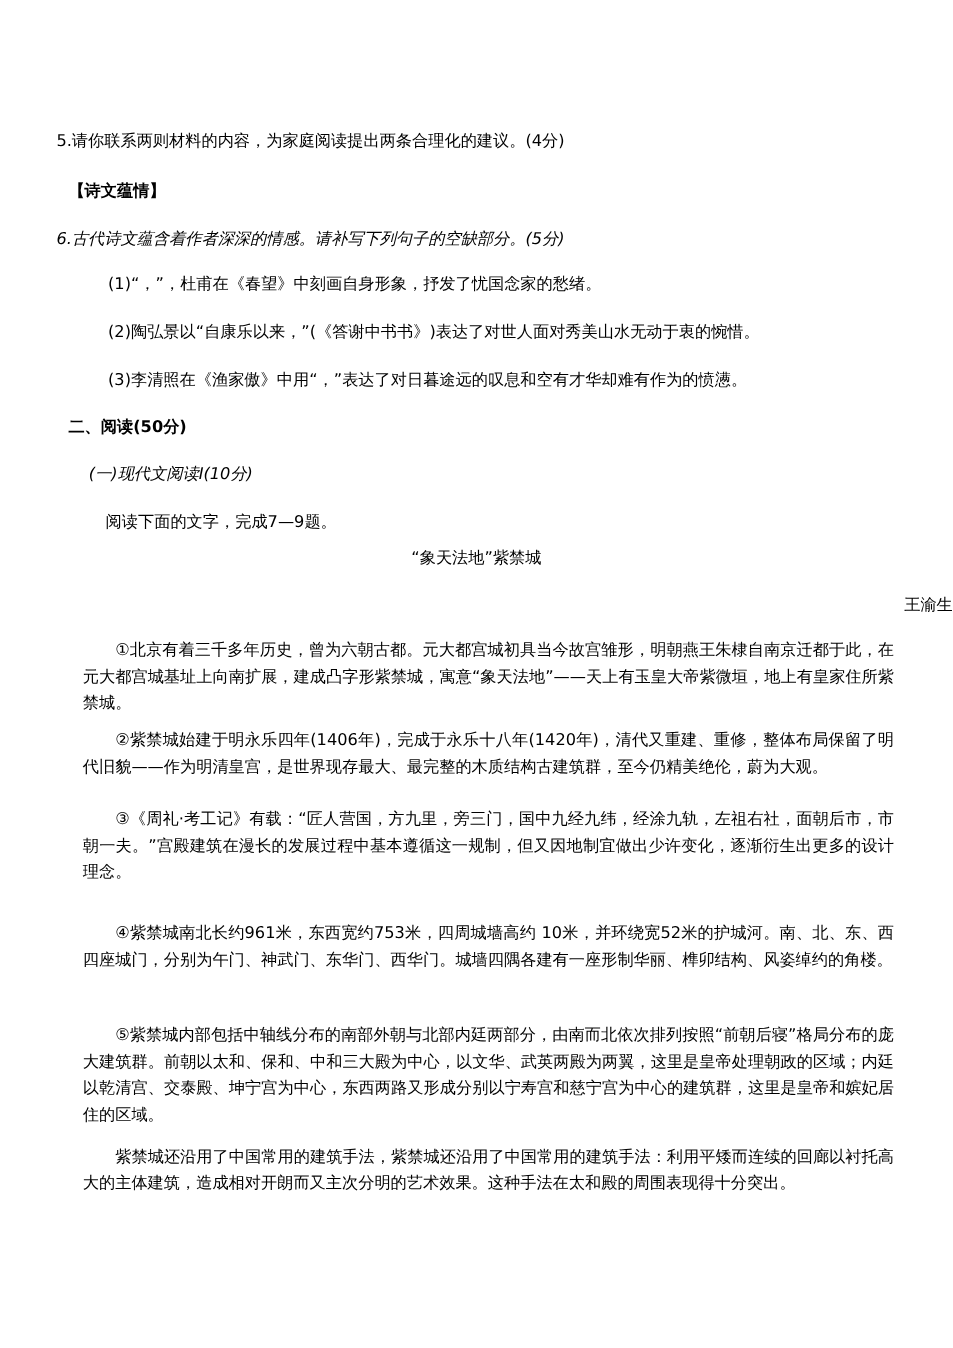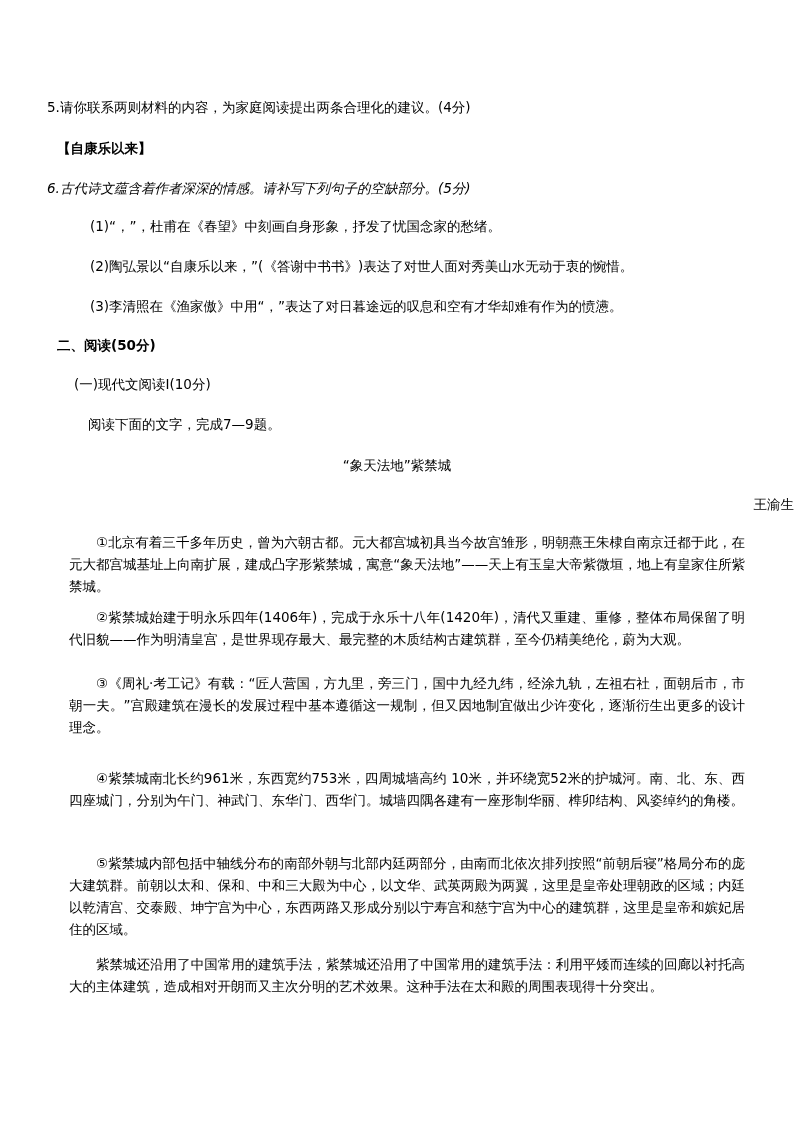--- a/index.html
+++ b/index.html
@@ -9,20 +9,21 @@
       position: relative;
       overflow: hidden;
       font-family: "DejaVu Sans", "Liberation Sans", sans-serif;
       color: #000000;
       font-size: 13.5px;
     }
     .line {
       position: absolute;
       white-space: nowrap;
       line-height: 18px;
+      margin-top: 11px;
     }
     .bold { font-weight: bold; }
     .center {
       position: absolute;
       left: 0;
       width: 794px;
       text-align: center;
       line-height: 18px;
     }
     .para {
@@ -35,31 +36,31 @@
       word-break: break-all;
     }
   </style>
 </head>
 <body>
 
 <div>
 
   <div class="line" style="left:47px; top:98px;">5.请你联系两则材料的内容，为家庭阅读提出两条合理化的建议。(4分)</div>
 
-  <div class="line bold" style="left:57px; top:139px;">【自康乐以来】</div>
+  <div class="line bold" style="left:57px; top:139px;">【诗文蕴情】</div>
 
   <div class="line" style="left:47px; top:179px;font-style:italic;">6.古代诗文蕴含着作者深深的情感。请补写下列句子的空缺部分。(5分)</div>
 
   <div class="line" style="left:90px; top:217px;">(1)“，”，杜甫在《春望》中刻画自身形象，抒发了忧国念家的愁绪。</div>
   <div class="line" style="left:90px; top:257px;">(2)陶弘景以“自康乐以来，”(《答谢中书书》)表达了对世人面对秀美山水无动于衷的惋惜。</div>
   <div class="line" style="left:90px; top:297px;">(3)李清照在《渔家傲》中用“，”表达了对日暮途远的叹息和空有才华却难有作为的愤懑。</div>
 
   <div class="line bold" style="left:57px; top:336px;">二、阅读(50分)</div>
 
-  <div class="line" style="left:74px; top:375px;">(一)现代文阅读Ⅰ(10分)</div>
+  <div class="line" style="left:74px; top:375px;font-style:italic;">(一)现代文阅读Ⅰ(10分)</div>
 
   <div class="line" style="left:88px; top:415px;">阅读下面的文字，完成7—9题。</div>
 
   <div class="center" style="top:456px;">“象天法地”紫禁城</div>
   <div class="center" style="top:495px;text-align:right;">王渝生</div>
 
   <div class="para" style="top:531px;">①北京有着三千多年历史，曾为六朝古都。元大都宫城初具当今故宫雏形，明朝燕王朱棣自南京迁都于此，在元大都宫城基址上向南扩展，建成凸字形紫禁城，寓意“象天法地”——天上有玉皇大帝紫微垣，地上有皇家住所紫禁城。</div>
   <div class="para" style="top:606px;">②紫禁城始建于明永乐四年(1406年)，完成于永乐十八年(1420年)，清代又重建、重修，整体布局保留了明代旧貌——作为明清皇宫，是世界现存最大、最完整的木质结构古建筑群，至今仍精美绝伦，蔚为大观。</div>
   <div class="para" style="top:672px;">③《周礼·考工记》有载：“匠人营国，方九里，旁三门，国中九经九纬，经涂九轨，左祖右社，面朝后市，市朝一夫。”宫殿建筑在漫长的发展过程中基本遵循这一规制，但又因地制宜做出少许变化，逐渐衍生出更多的设计理念。</div>
   <div class="para" style="top:767px;">④紫禁城南北长约961米，东西宽约753米，四周城墙高约 10米，并环绕宽52米的护城河。南、北、东、西四座城门，分别为午门、神武门、东华门、西华门。城墙四隅各建有一座形制华丽、榫卯结构、风姿绰约的角楼。</div>

